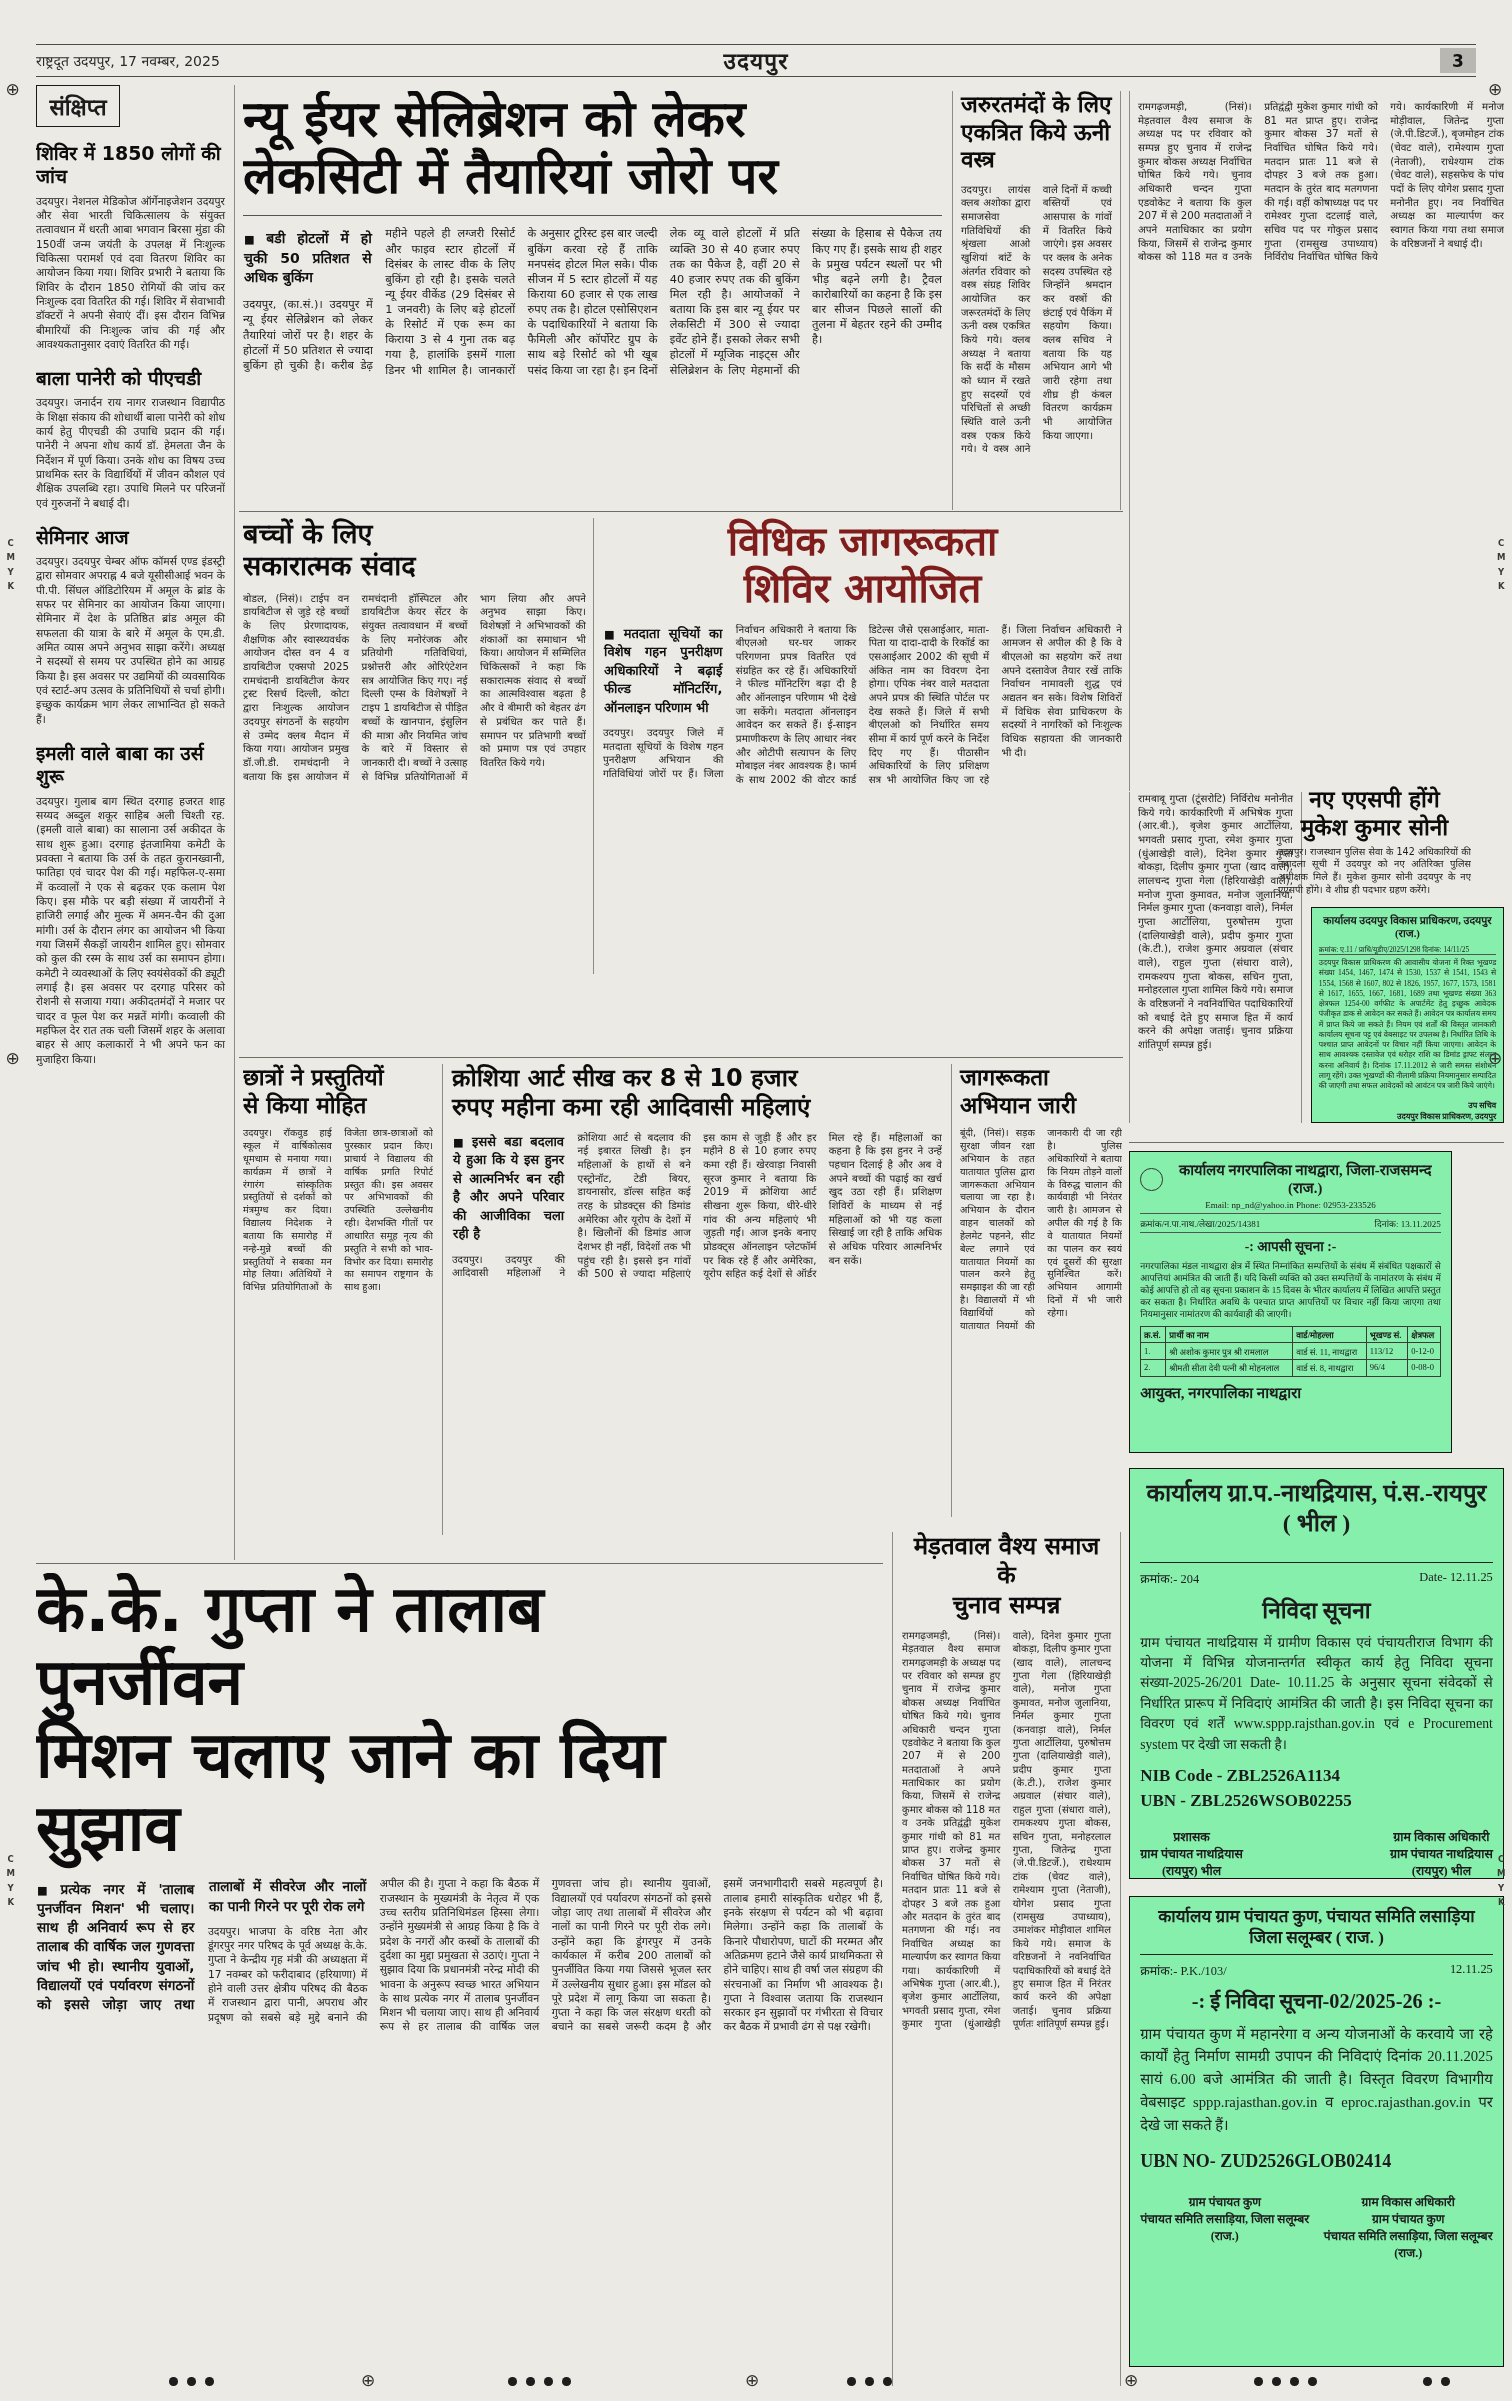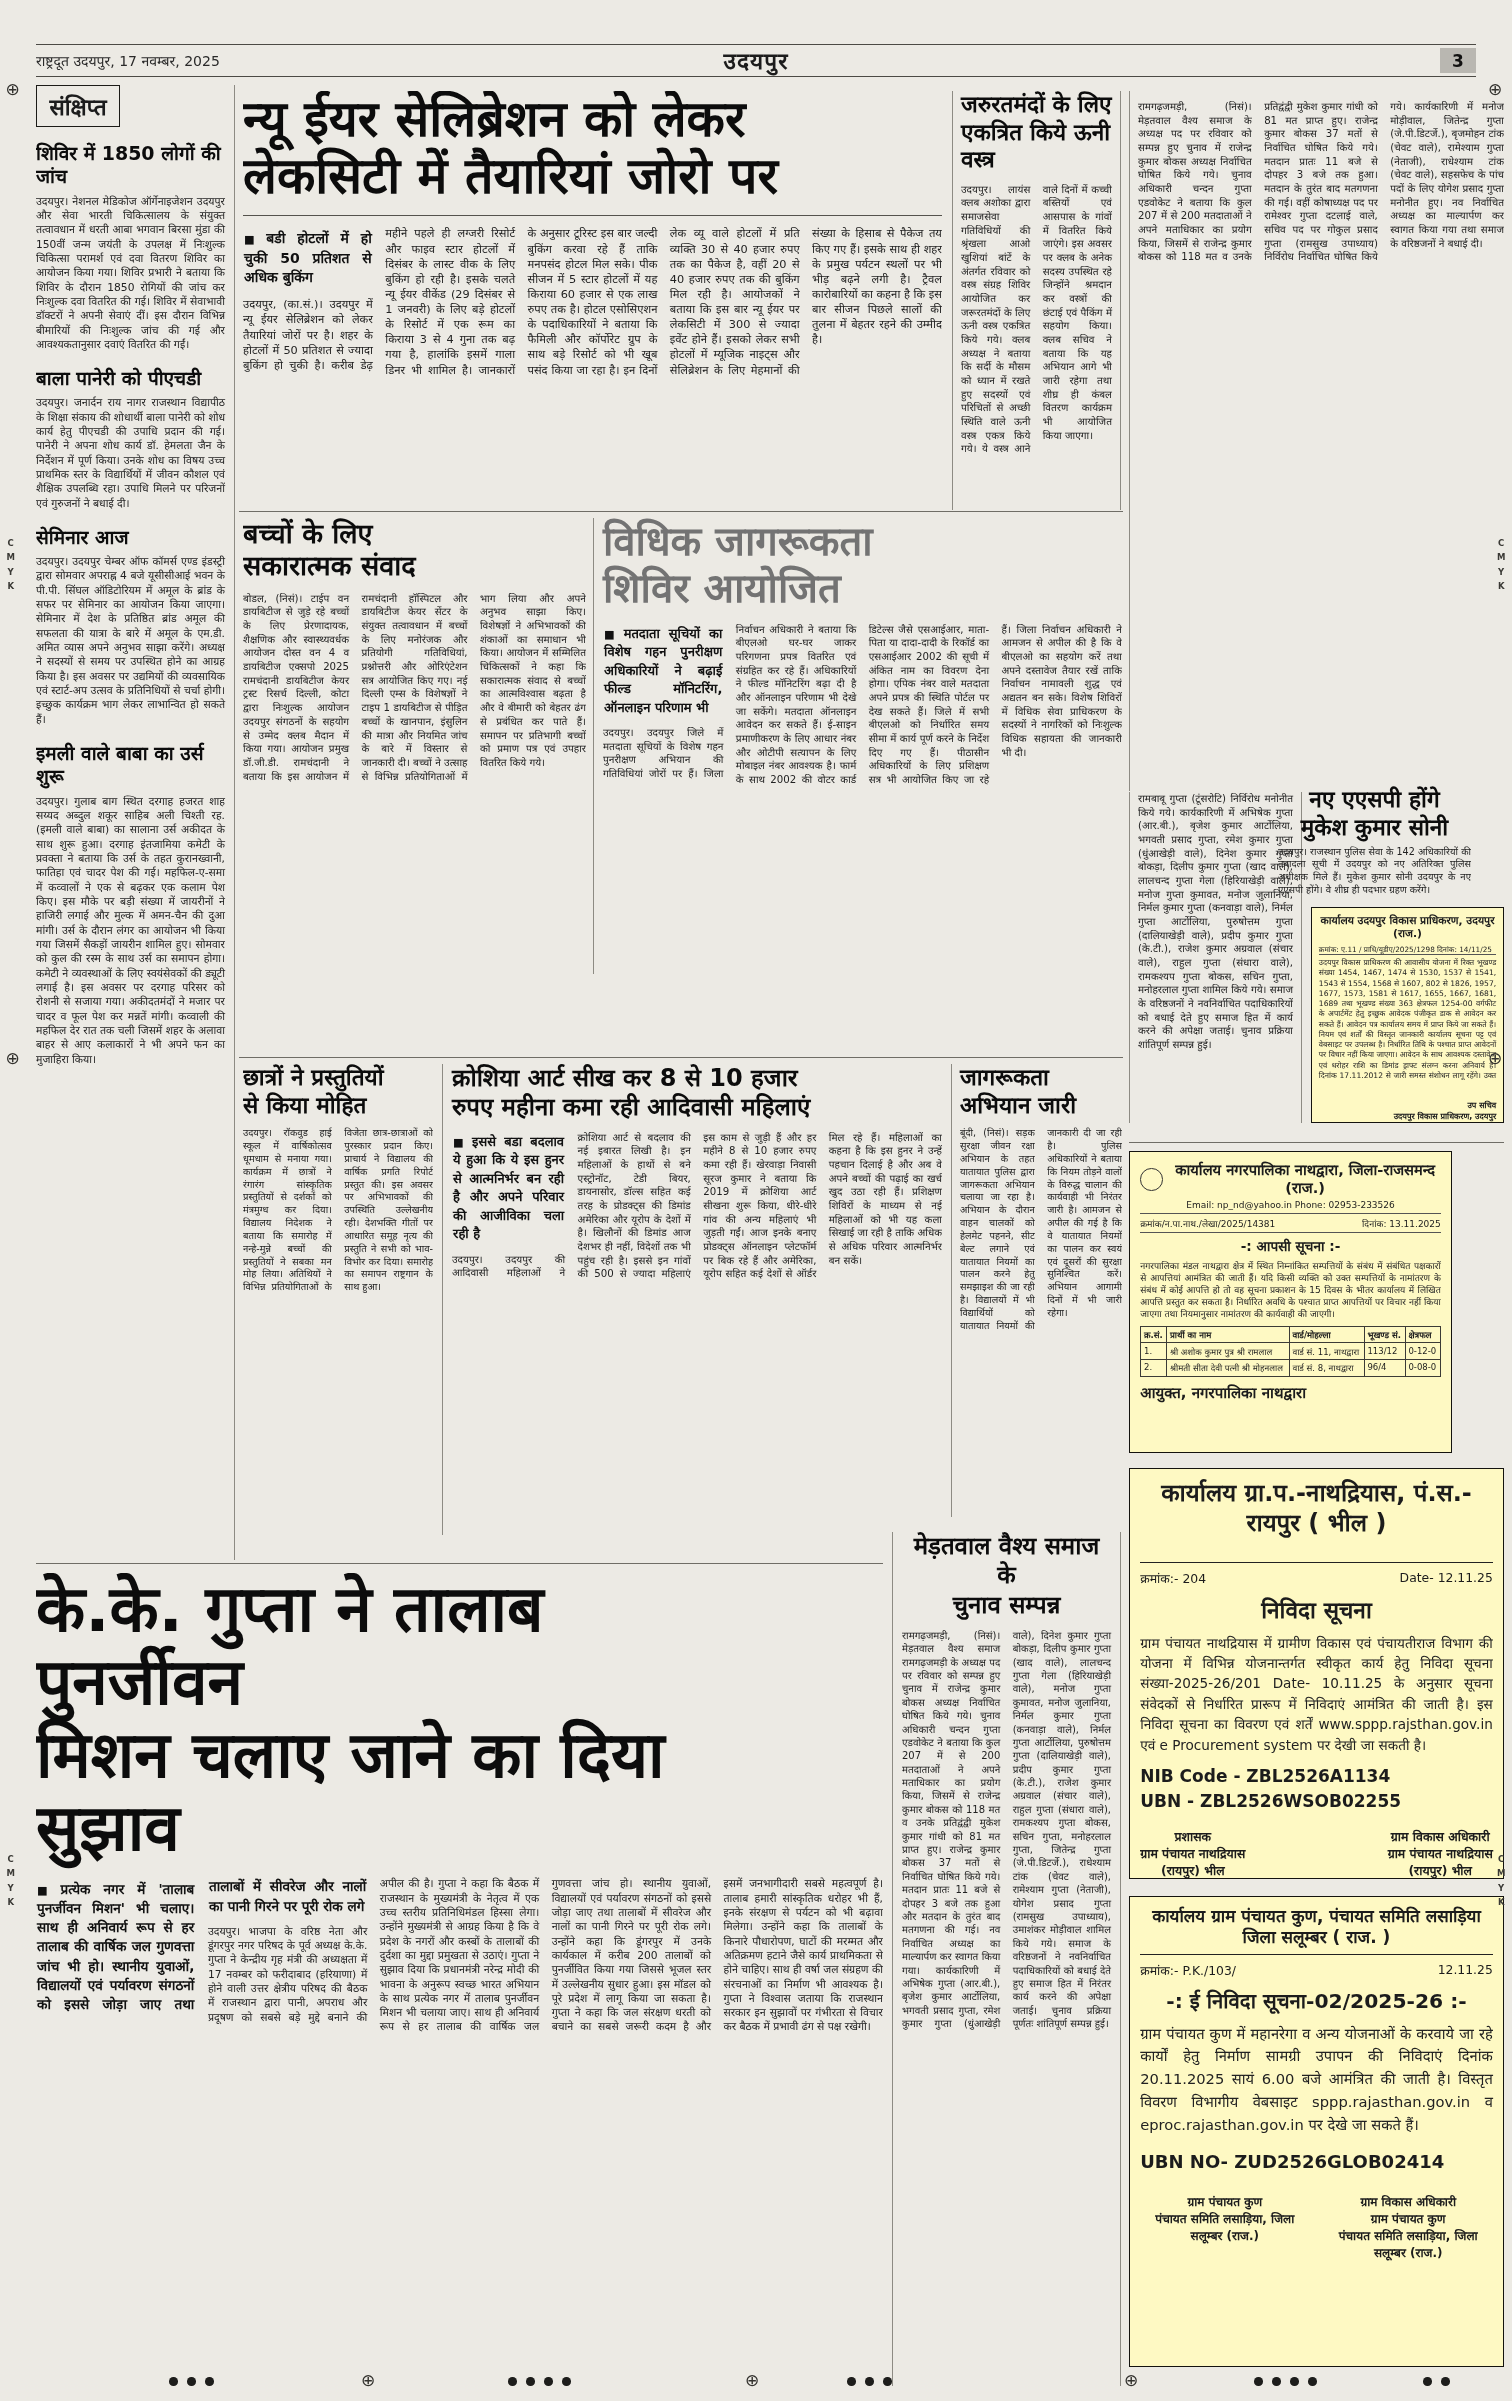--- a/index.html
+++ b/index.html
@@ -6,37 +6,37 @@
   body { background:#cfcdc8; font-family:"DejaVu Sans","Liberation Sans",sans-serif; }
   .page { position:relative; width:1512px; height:2401px; margin:0 auto;
           background:#eceae4; color:#1c1c1c; overflow:hidden; }
   .blk { position:absolute; overflow:hidden; }
   .jbody { text-align:justify; column-gap:12.4px; column-fill:balance;
            font-size:11.3px; line-height:1.34; color:#222; }
   .hair-r { border-right:0.6px solid #8d8b83; }
   .hair-l { border-left:0.6px solid #8d8b83; }
   .hrule { position:absolute; border-top:0.8px solid #6f6d66; height:0; }
   .hl-xl { font-weight:800; font-size:50px; line-height:1.14; color:#0c0c0c; }
-  .hl-lg { font-weight:800; font-size:40px; line-height:1.18; color:#737373; text-align:left; }
+  .hl-lg { font-weight:800; font-size:40px; line-height:1.18; color:#7f1d1d; text-align:center; }
   .hl-md { font-weight:800; font-size:27px; line-height:1.2; color:#0c0c0c; }
   .hl-sm { font-weight:800; font-size:22.6px; line-height:1.22; color:#0c0c0c; }
   .hlbox { font-weight:bold; font-size:14px; line-height:1.42; color:#111;
            padding:2.3px 1.1px 9px 1.1px; }
   .hlbox .sq { font-size:11.3px; margin-right:4.5px; }
   .brief-title { font-weight:800; font-size:19px; line-height:1.25; margin:14.7px 0 5.6px; color:#0c0c0c; }
   .masthead { position:absolute; left:36px; top:44px; width:1440px; height:33px;
               border-top:1.1px solid #4c4a45; border-bottom:1.1px solid #4c4a45;
               display:flex; align-items:center; }
   .masthead .mdate { font-size:14px; color:#2a2a2a; }
   .masthead .mcity { position:absolute; left:50%; transform:translateX(-50%);
                      font-weight:800; font-size:22.6px; letter-spacing:1.1px; }
   .masthead .mpage { margin-left:auto; background:#b9b7b1; color:#111; font-weight:bold;
                      font-size:17px; width:36px; height:25px; display:flex;
                      align-items:center; justify-content:center; }
-  .noticebox { border:1.7px solid #14130f; background:#fef9c3; padding:9px 10.2px; }
+  .noticebox { border:1.7px solid #14130f; background:#86efac; padding:9px 10.2px;font-family:Liberation Serif, serif; }
   .noticebox .nb-head { text-align:center; font-weight:800; line-height:1.25; }
   .tsig { display:flex; justify-content:space-between; font-weight:bold; text-align:center; }
   .minitable { width:100%; border-collapse:collapse; font-size:8.5px; margin:5.6px 0; }
   .minitable th, .minitable td { border:0.6px solid #3c3b36; padding:2.3px 2.8px; text-align:left; vertical-align:top; }
   .dots span.dot { display:inline-block; width:8.5px; height:8.5px; border-radius:50%;
                    background:#1d1d1b; margin-right:9.6px; vertical-align:middle; }
   .crossmark { position:absolute; font-size:17px; color:#33322e; }
   .cmyk { position:absolute; font-size:8.5px; line-height:1.7; color:#3a3935;
           white-space:pre-line; text-align:center; width:12.4px; font-weight:bold; }
   .meta-line { display:flex; justify-content:space-between; }

